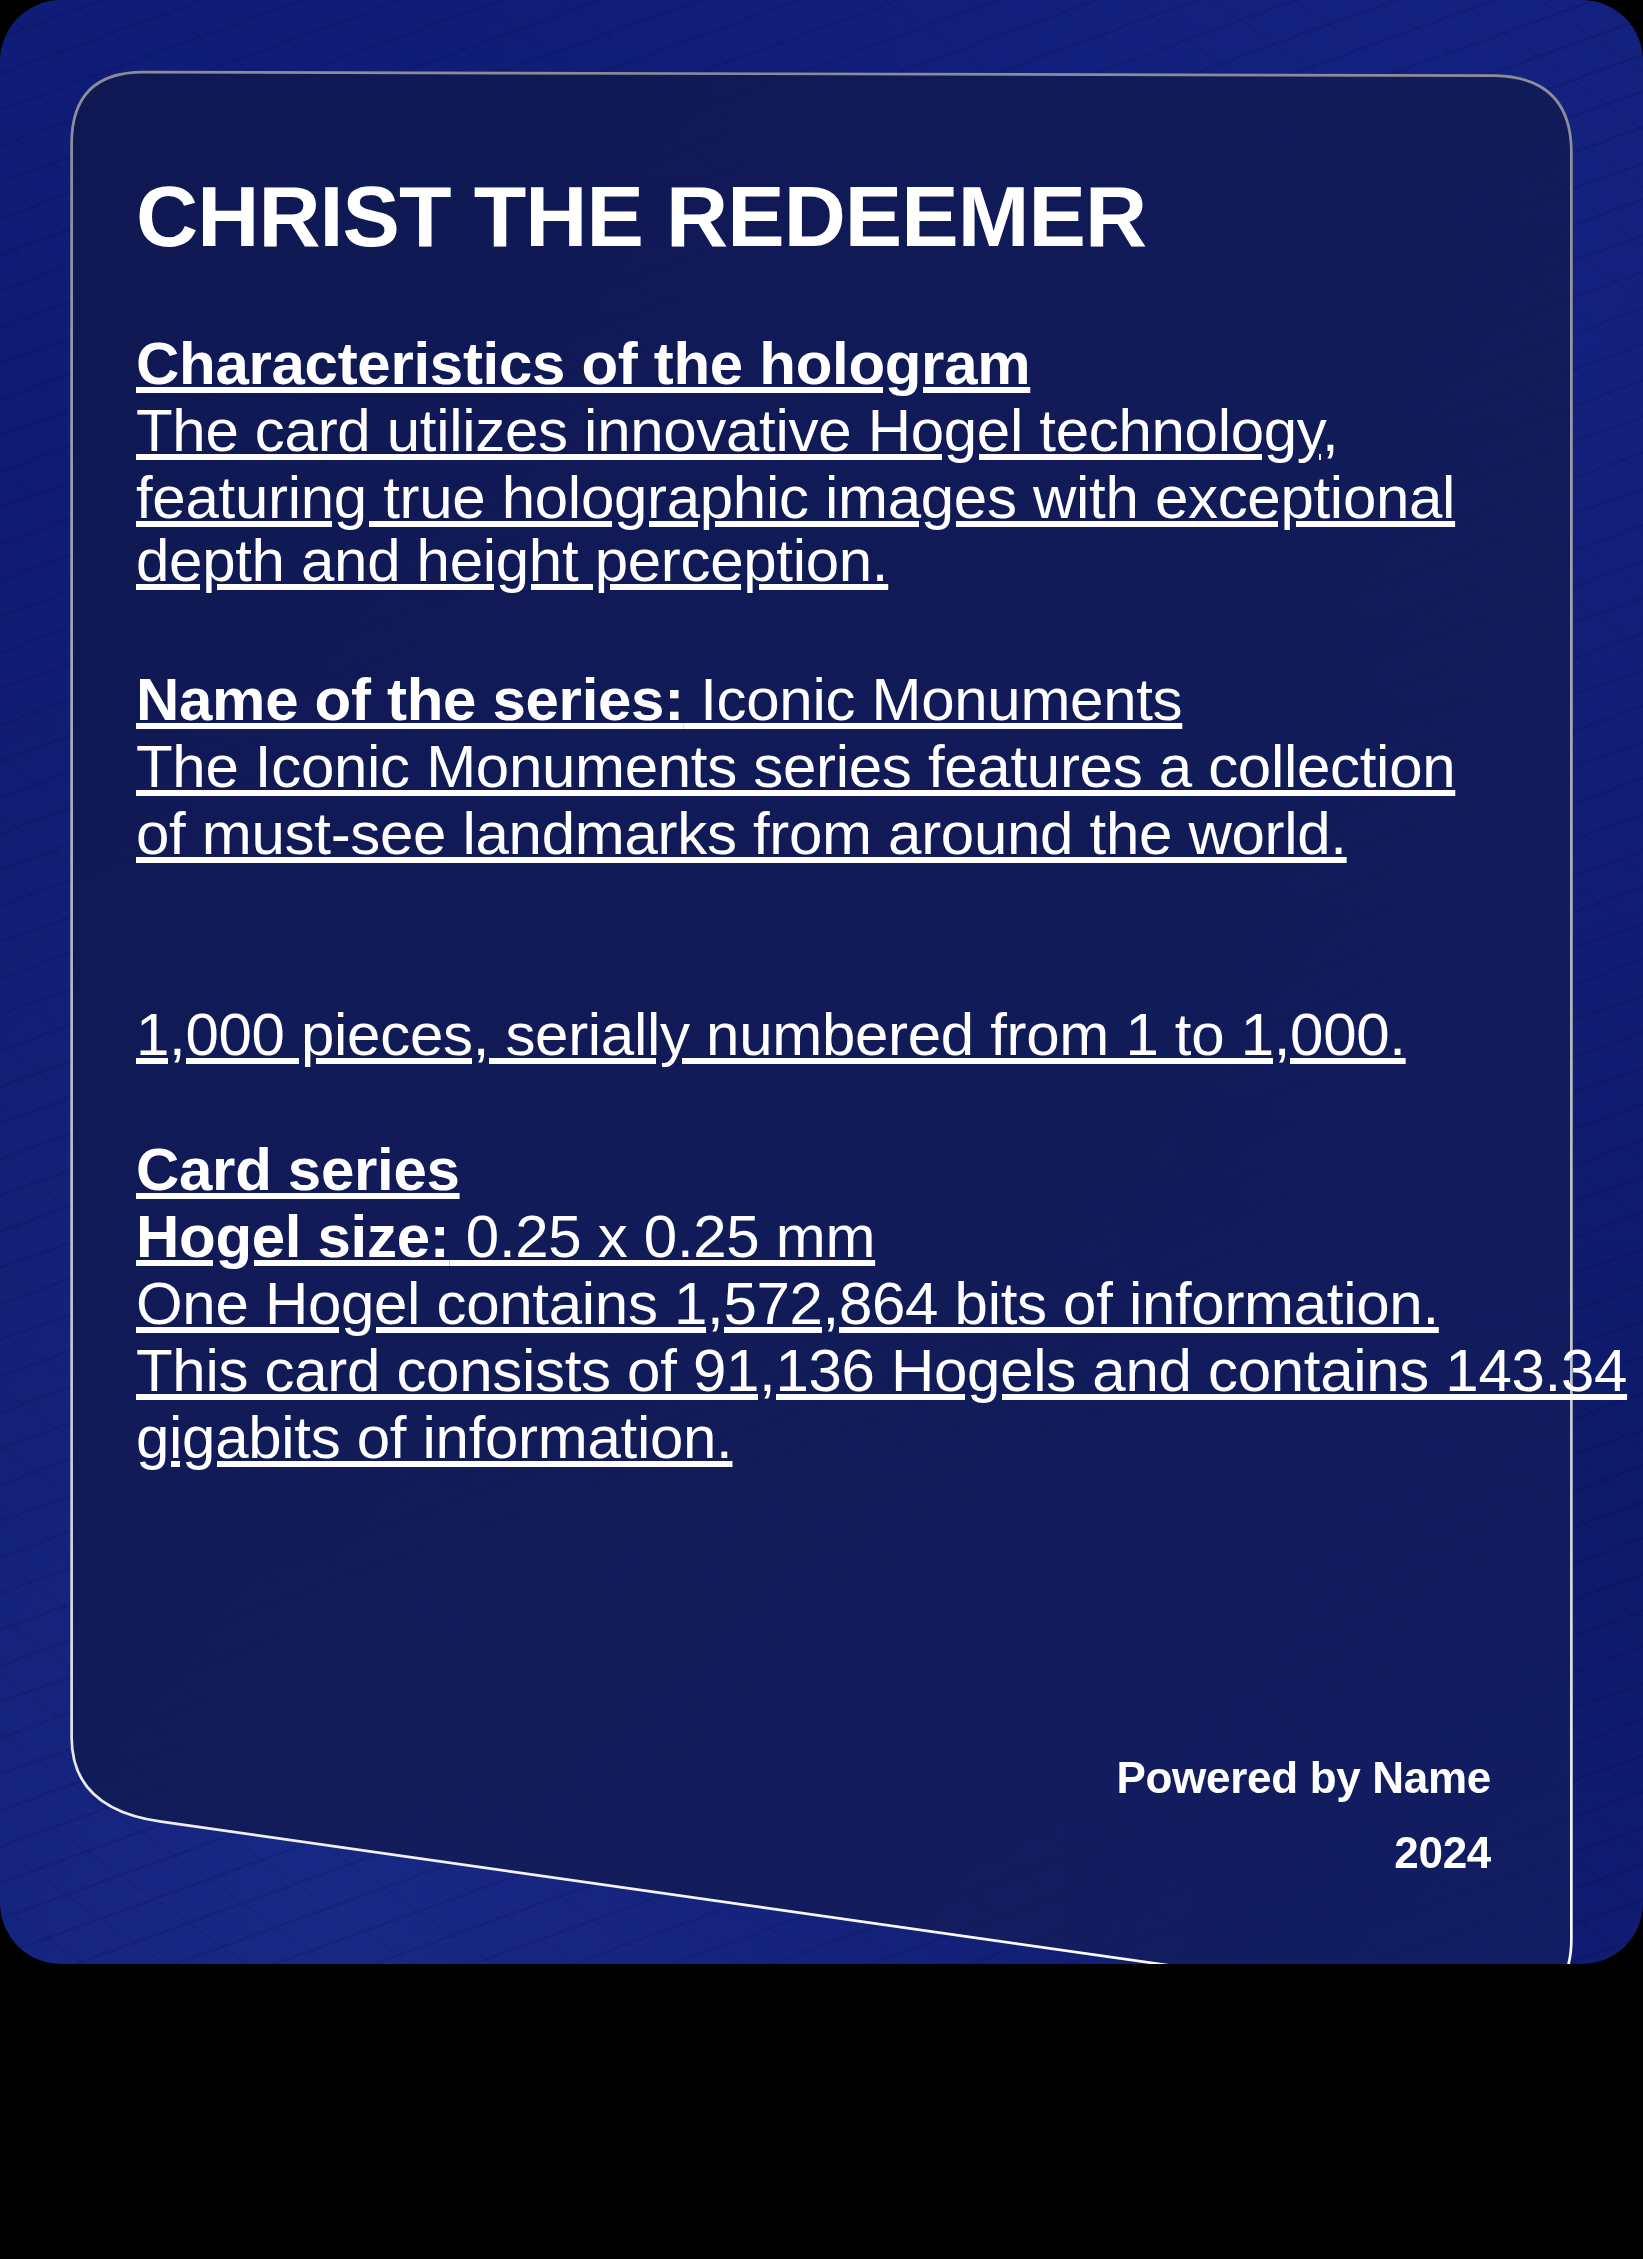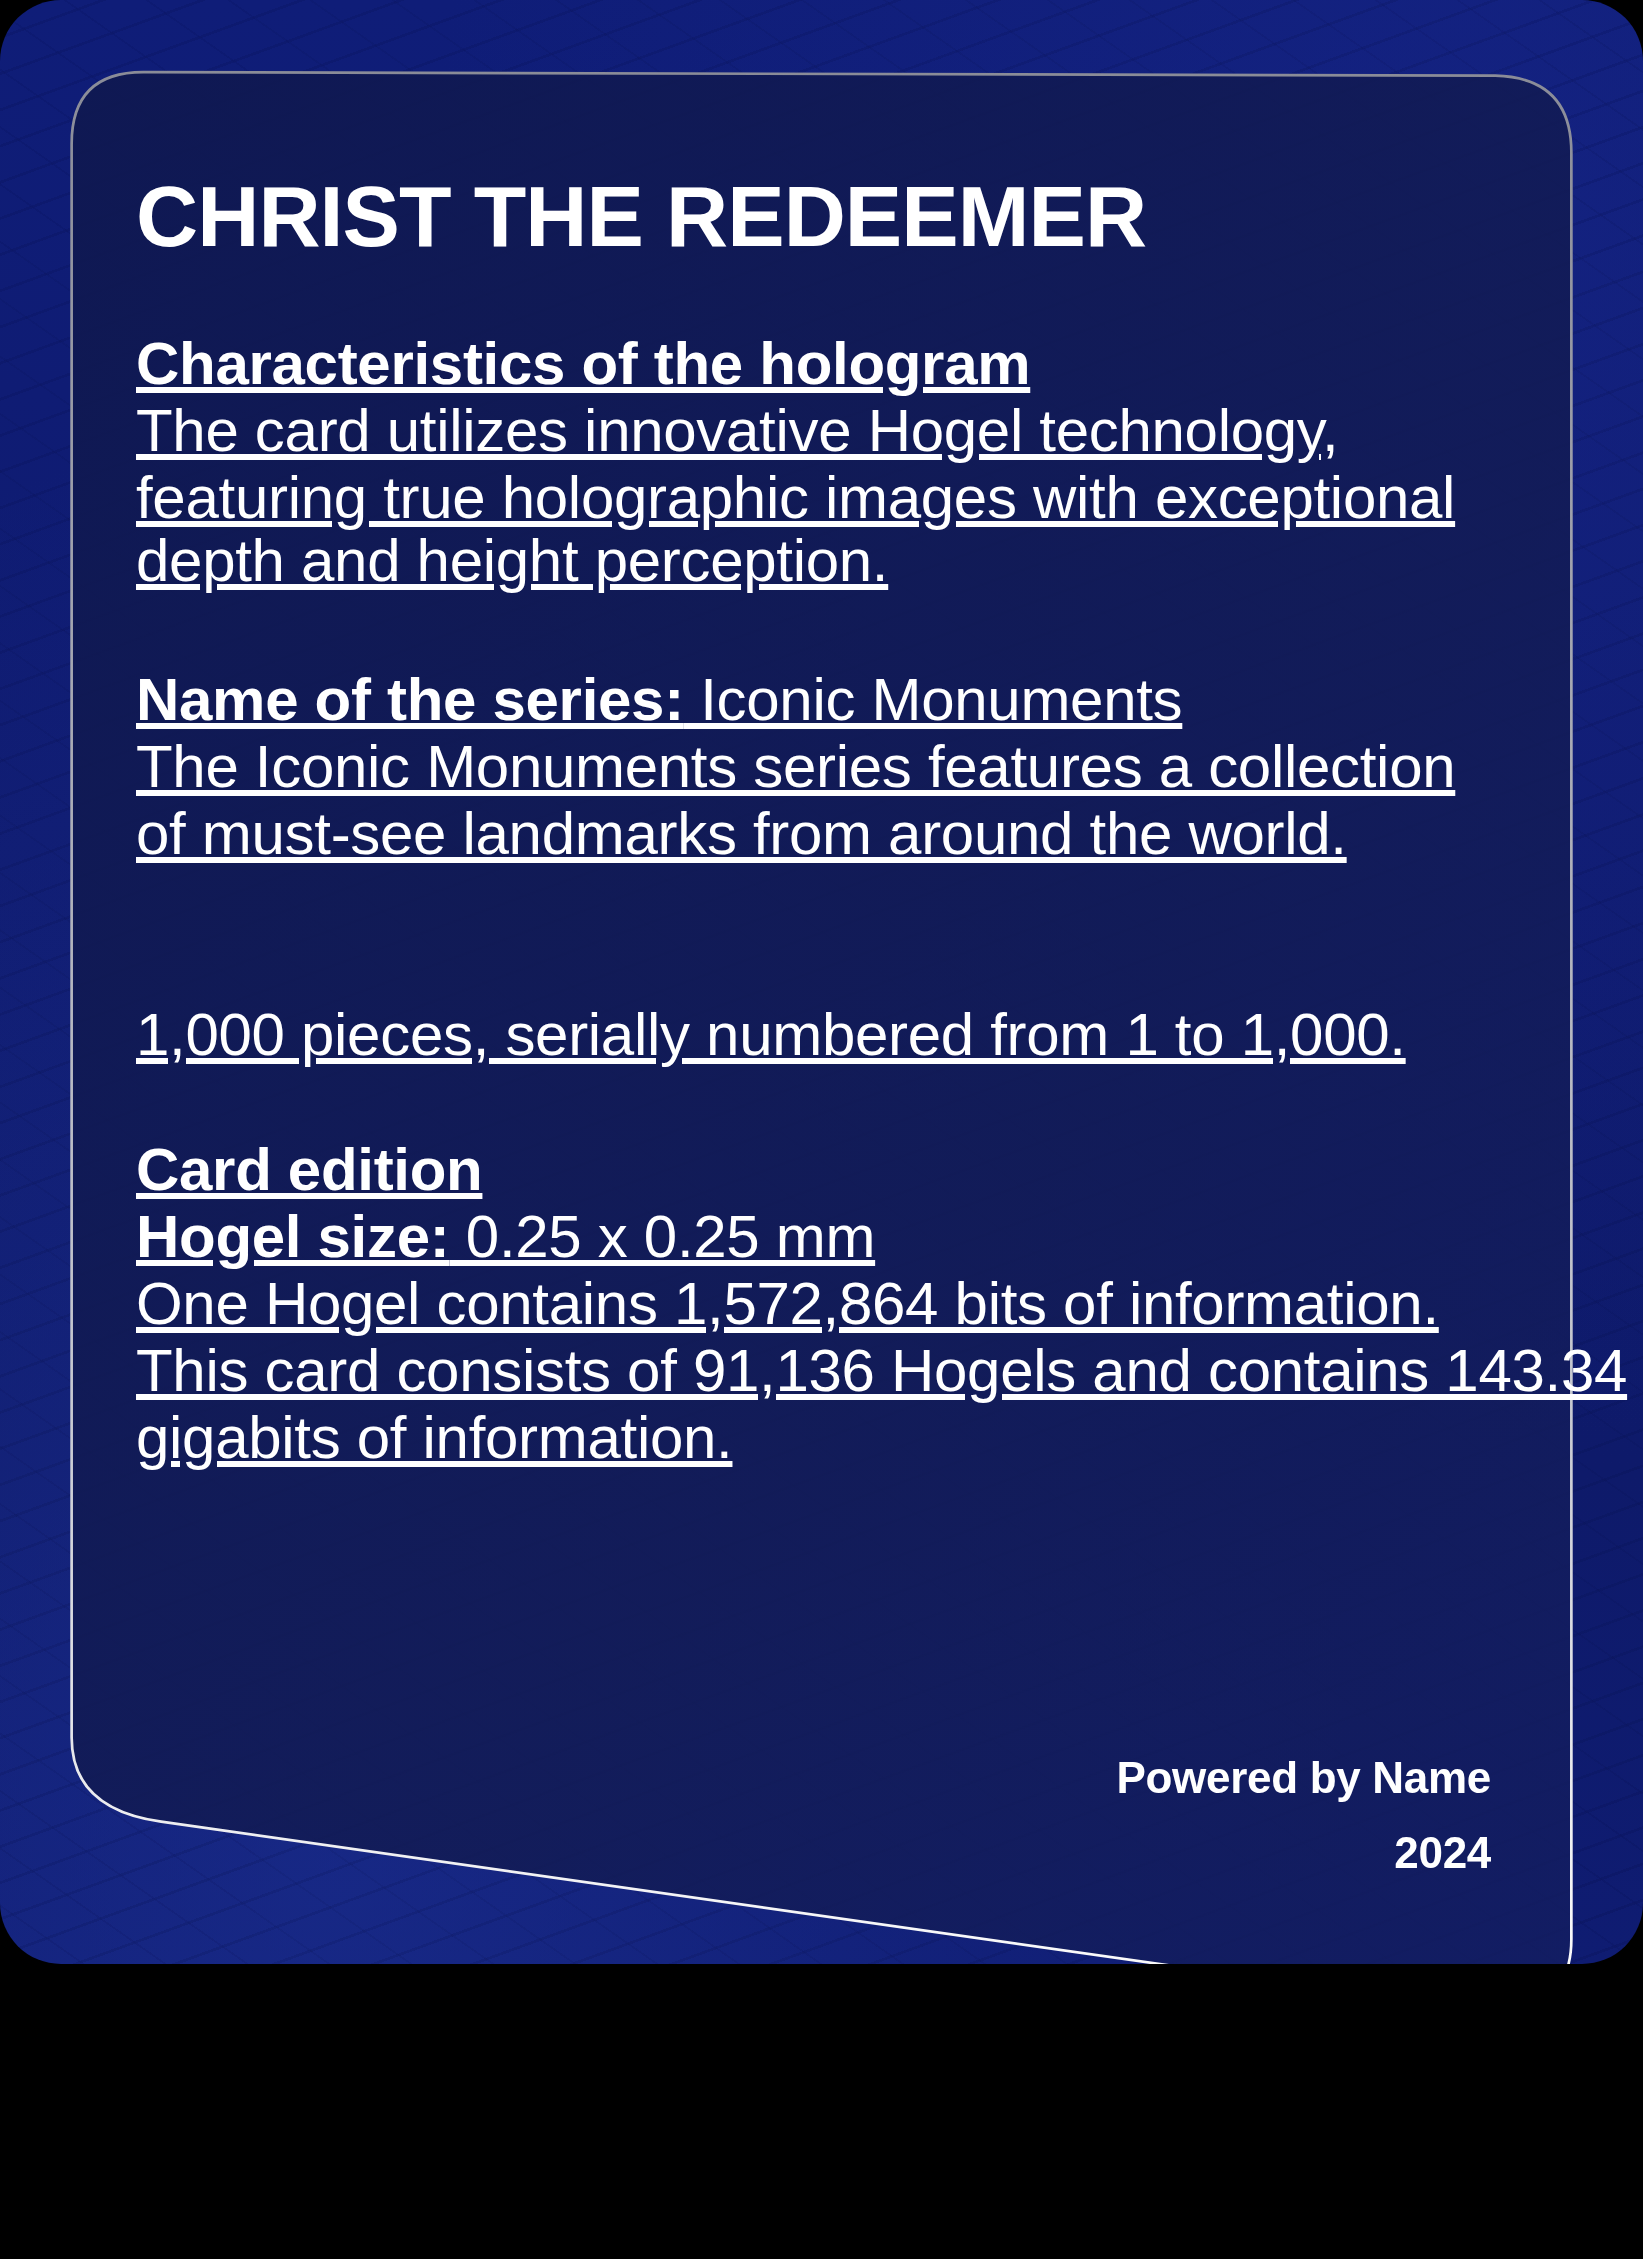--- a/index.html
+++ b/index.html
@@ -133,21 +133,21 @@
   <div class="line" style="top:404px">The card utilizes innovative Hogel technology,</div>
   <div class="line" style="top:471px">featuring true holographic images with exceptional</div>
   <div class="line" style="top:534px">depth and height perception.</div>
 
   <div class="line" style="top:673px"><b>Name of the series:</b><span> Iconic Monuments</span></div>
   <div class="line" style="top:740px">The Iconic Monuments series features a collection</div>
   <div class="line" style="top:807px">of must-see landmarks from around the world.</div>
 
   <div class="line" style="top:1008px">1,000 pieces, serially numbered from 1 to 1,000.</div>
 
-  <div class="line bold" style="top:1143px">Card edition</div>
+  <div class="line bold" style="top:1143px">Card series</div>
   <div class="line" style="top:1210px"><b>Hogel size:</b><span> 0.25 x 0.25 mm</span></div>
   <div class="line" style="top:1277px">One Hogel contains 1,572,864 bits of information.</div>
   <div class="line" style="top:1344px">This card consists of 91,136 Hogels and contains 143.34</div>
   <div class="line" style="top:1411px">gigabits of information.</div>
 
   <div class="footer-line" style="top:1751px">Powered by Name</div>
   <div class="footer-line" style="top:1826px">2024</div>
 
   <div class="brand">
     <svg class="brand-logo" viewBox="0 0 184 184">

